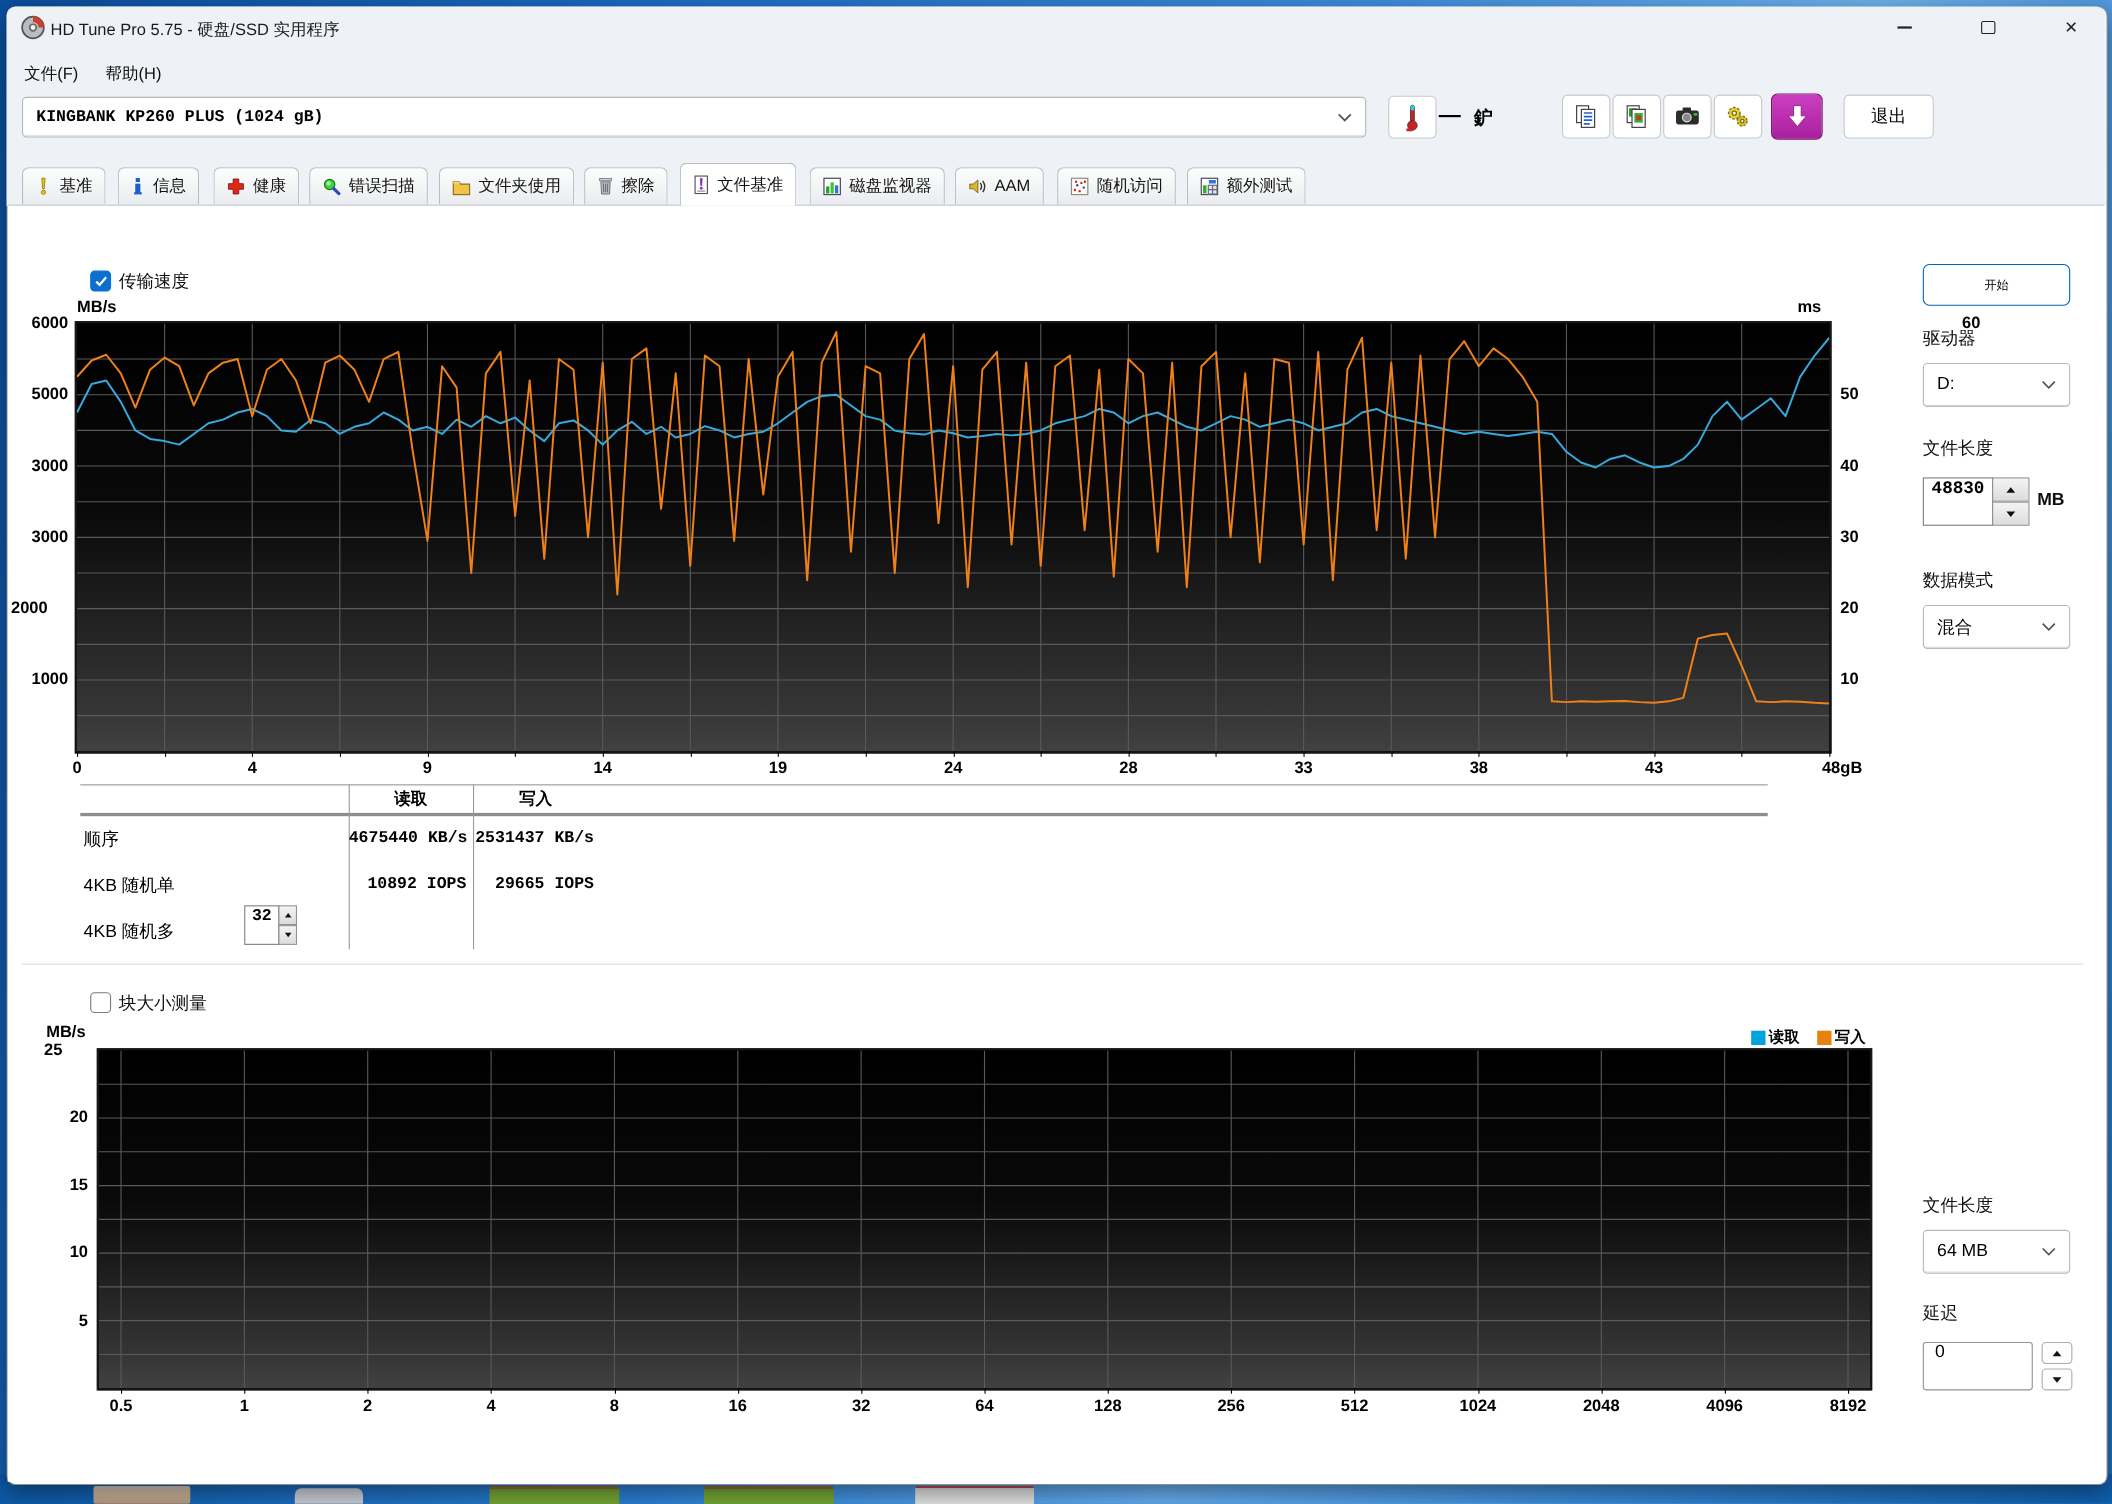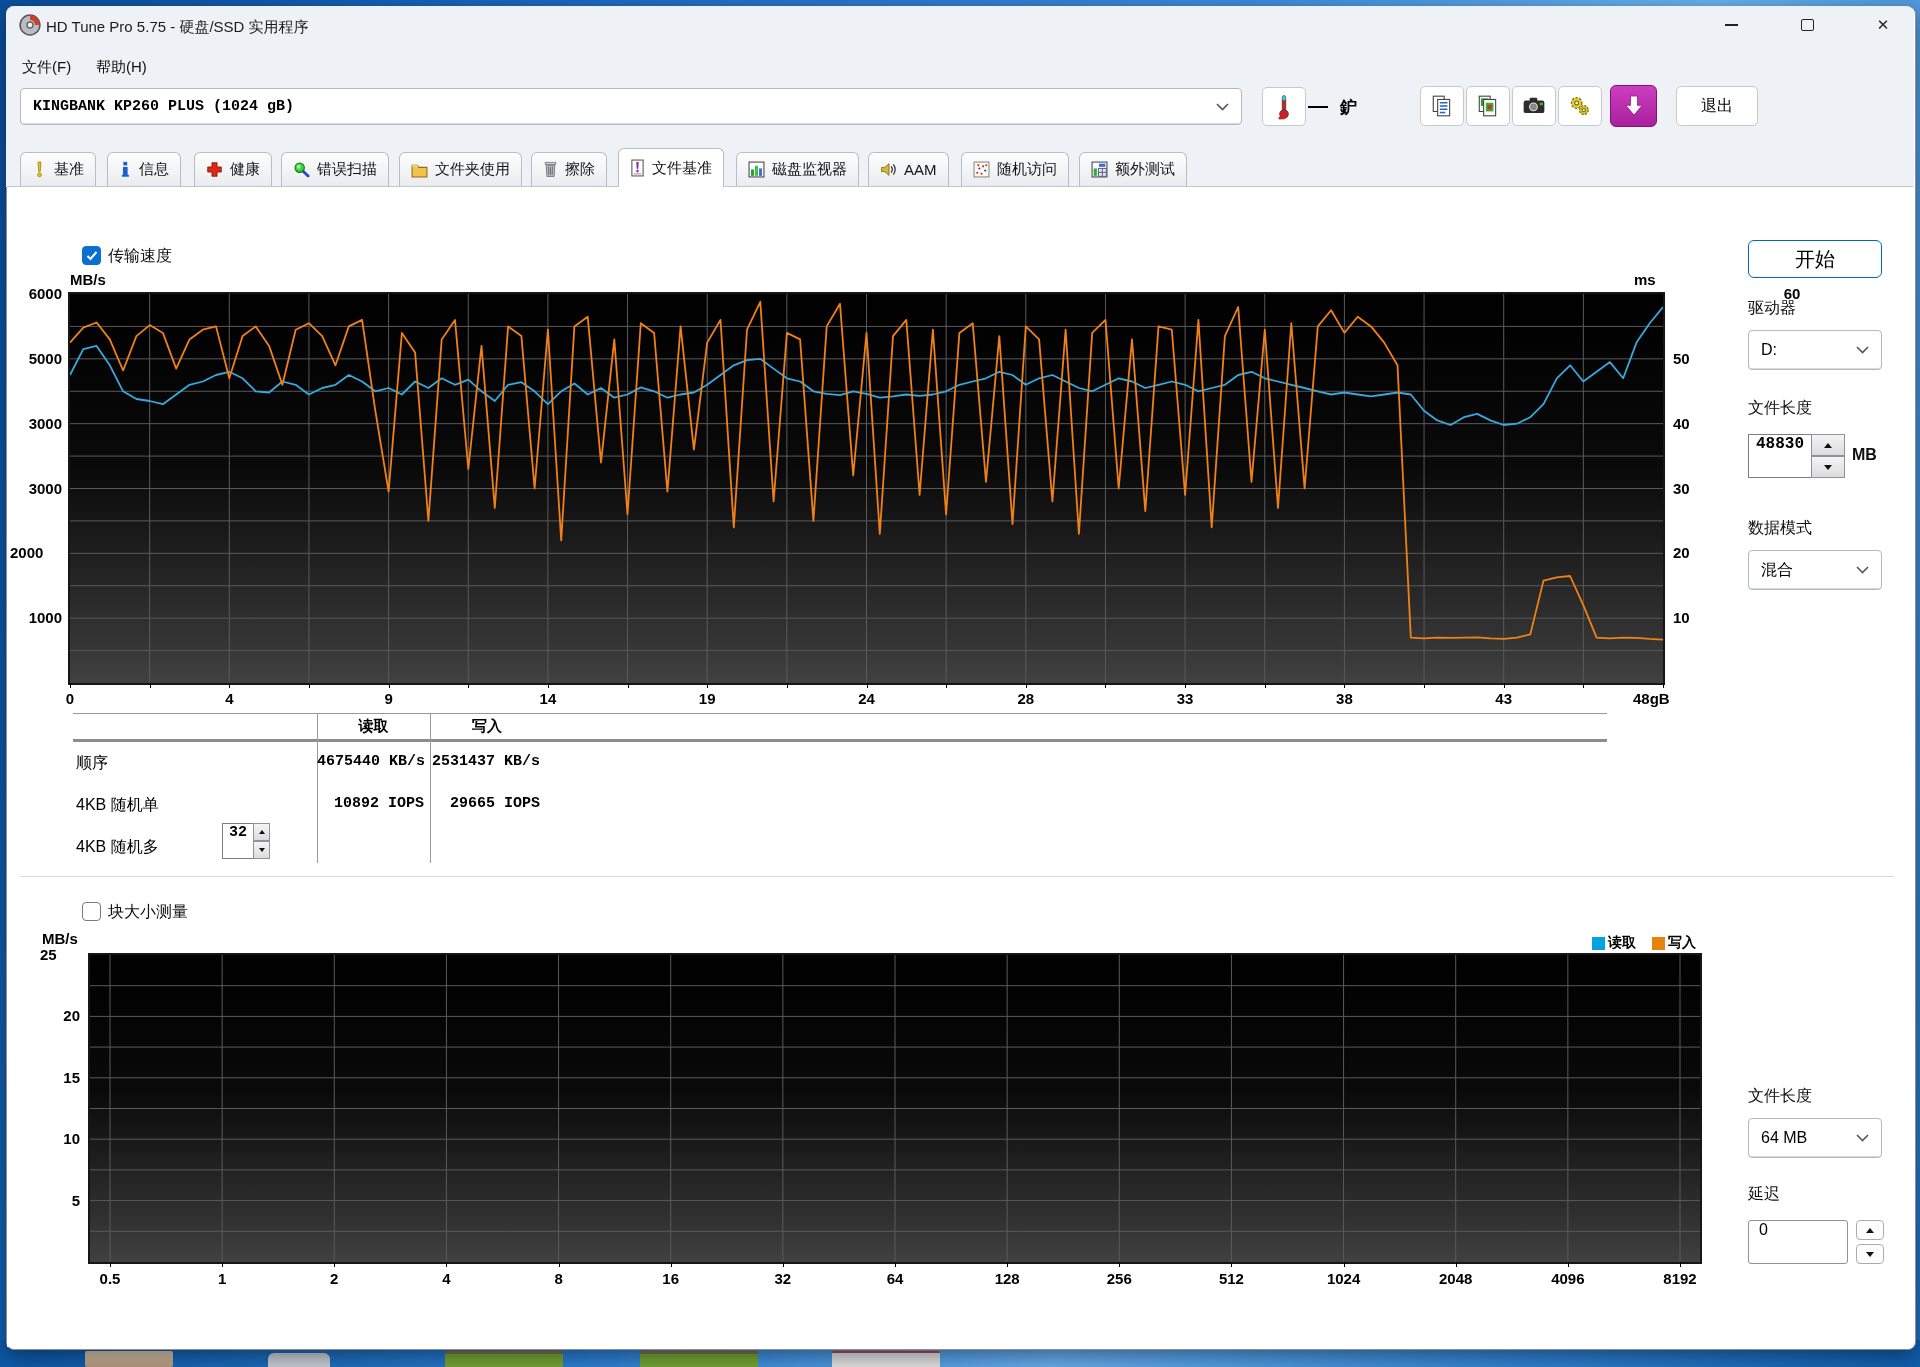--- a/index.html
+++ b/index.html
@@ -287,21 +287,21 @@
       <line x1="0" y1="259.3333333333333" x2="1593" y2="259.3333333333333" stroke="#5a5a5a" stroke-width="1"></line>
       <line x1="0" y1="291.75" x2="1593" y2="291.75" stroke="#5a5a5a" stroke-width="1"></line>
       <line x1="0" y1="324.1666666666667" x2="1593" y2="324.1666666666667" stroke="#5a5a5a" stroke-width="1"></line>
       <line x1="0" y1="356.5833333333333" x2="1593" y2="356.5833333333333" stroke="#5a5a5a" stroke-width="1"></line>
       <polyline points="0.0,81.0 13.3,55.1 26.6,51.9 39.8,71.3 53.1,97.3 66.4,105.0 79.7,107.0 92.9,110.2 106.2,100.5 119.5,90.8 132.8,87.5 146.0,81.0 159.3,77.8 172.6,84.3 185.8,97.3 199.1,98.5 212.4,87.5 225.7,90.8 238.9,100.5 252.2,94.0 265.5,90.8 278.8,81.0 292.1,87.5 305.3,97.3 318.6,94.0 331.9,100.5 345.1,87.5 358.4,94.0 371.7,84.3 385.0,90.8 398.3,85.6 411.5,97.3 424.8,107.0 438.1,90.8 451.4,88.2 464.6,97.3 477.9,110.2 491.2,97.3 504.4,89.5 517.7,100.5 531.0,94.0 544.3,103.7 557.5,100.5 570.8,93.4 584.1,97.3 597.4,103.7 610.6,100.5 623.9,98.5 637.2,90.8 650.5,81.0 663.8,71.3 677.0,66.1 690.3,64.8 703.6,74.6 716.9,84.3 730.1,87.5 743.4,97.3 756.7,99.8 770.0,101.1 783.2,97.3 796.5,99.8 809.8,103.7 823.0,102.4 836.3,100.5 849.6,101.8 862.9,100.5 876.1,97.3 889.4,90.8 902.7,87.5 916.0,84.3 929.3,77.8 942.5,81.0 955.8,90.8 969.1,84.3 982.4,81.0 995.6,87.5 1008.9,94.0 1022.2,97.3 1035.5,90.8 1048.7,84.3 1062.0,87.5 1075.3,94.0 1088.5,90.8 1101.8,87.5 1115.1,90.8 1128.4,97.3 1141.7,94.0 1154.9,90.8 1168.2,81.0 1181.5,77.8 1194.8,84.3 1208.0,87.5 1221.3,90.8 1234.6,94.0 1247.8,97.3 1261.1,100.5 1274.4,98.5 1287.7,100.5 1301.0,102.4 1314.2,100.5 1327.5,98.5 1340.8,100.5 1354.0,116.7 1367.3,126.4 1380.6,131.0 1393.9,123.2 1407.2,119.9 1420.4,126.4 1433.7,131.0 1447.0,129.7 1460.3,123.2 1473.5,110.2 1486.8,84.3 1500.1,71.3 1513.3,87.5 1526.6,77.8 1539.9,68.1 1553.2,84.3 1566.5,48.6 1579.7,29.2 1593.0,13.0" fill="none" stroke="#38a9de" stroke-width="1.8" stroke-linejoin="round"></polyline>
       <polyline points="0.0,48.6 13.3,33.7 26.6,28.5 39.8,45.4 53.1,76.5 66.4,42.1 79.7,31.1 92.9,38.9 106.2,74.6 119.5,45.4 132.8,35.7 146.0,32.4 159.3,84.3 172.6,42.1 185.8,32.4 199.1,51.9 212.4,90.8 225.7,35.7 238.9,29.2 252.2,42.1 265.5,71.3 278.8,32.4 292.1,25.9 305.3,116.7 318.6,197.7 331.9,38.9 345.1,58.4 358.4,226.9 371.7,45.4 385.0,25.9 398.3,175.0 411.5,51.9 424.8,214.0 438.1,32.4 451.4,42.1 464.6,194.5 477.9,35.7 491.2,246.4 504.4,32.4 517.7,22.7 531.0,168.6 544.3,45.4 557.5,220.4 570.8,29.2 584.1,38.9 597.4,197.7 610.6,32.4 623.9,155.6 637.2,48.6 650.5,25.9 663.8,233.4 677.0,35.7 690.3,7.8 703.6,207.5 716.9,38.9 730.1,45.4 743.4,226.9 756.7,32.4 770.0,9.7 783.2,181.5 796.5,38.9 809.8,239.9 823.0,42.1 836.3,25.9 849.6,201.0 862.9,35.7 876.1,220.4 889.4,38.9 902.7,29.2 916.0,188.0 929.3,42.1 942.5,230.2 955.8,32.4 969.1,45.4 982.4,207.5 995.6,35.7 1008.9,239.9 1022.2,38.9 1035.5,25.9 1048.7,194.5 1062.0,45.4 1075.3,217.2 1088.5,32.4 1101.8,35.7 1115.1,201.0 1128.4,25.9 1141.7,233.4 1154.9,42.1 1168.2,13.0 1181.5,188.0 1194.8,35.7 1208.0,214.0 1221.3,29.2 1234.6,194.5 1247.8,32.4 1261.1,16.2 1274.4,38.9 1287.7,22.7 1301.0,32.4 1314.2,48.6 1327.5,71.3 1340.8,343.6 1354.0,344.3 1367.3,343.6 1380.6,343.9 1393.9,343.6 1407.2,343.3 1420.4,344.3 1433.7,344.9 1447.0,343.6 1460.3,340.4 1473.5,286.6 1486.8,283.3 1500.1,282.0 1513.3,311.2 1526.6,343.6 1539.9,344.3 1553.2,343.6 1566.5,343.9 1579.7,344.9 1593.0,345.6" fill="none" stroke="#f08018" stroke-width="1.8" stroke-linejoin="round"></polyline>
     </svg>
 </div>
 
 <div class="btn" style="left:1748px;top:240px;width:134px;height:38px;border:1px solid #0067c0;border-radius:6px">
-  <span style="font-size:20px">开始</span>
+  <span style="font-size:11px">开始</span>
 </div>
 <span class="lbl" style="left:1748px;top:298px">驱动器</span>
 <div class="combo" style="left:1748px;top:330px;width:134px;height:40px">
   <span style="font-size:16px">D:</span>
   <svg width="13" height="8" viewBox="0 0 13 8">
       <path d="M1 1l5.5 5.5L12 1" stroke="#555" stroke-width="1.6" fill="none"></path>
     </svg>
 </div>
 <span class="lbl" style="left:1748px;top:398px">文件长度</span>
 <div class="field" style="left:1748px;top:434px;width:64px;height:44px;border:1px solid #7a7e84;padding-left:7px">
@@ -422,21 +422,21 @@
 <span class="axis" style="left: 40px; top: 690px; width: 60px; text-align: center;">0</span>
 <span class="axis" style="left: 199.3px; top: 690px; width: 60px; text-align: center;">4</span>
 <span class="axis" style="left: 358.6px; top: 690px; width: 60px; text-align: center;">9</span>
 <span class="axis" style="left: 517.9px; top: 690px; width: 60px; text-align: center;">14</span>
 <span class="axis" style="left: 677.2px; top: 690px; width: 60px; text-align: center;">19</span>
 <span class="axis" style="left: 836.5px; top: 690px; width: 60px; text-align: center;">24</span>
 <span class="axis" style="left: 995.8px; top: 690px; width: 60px; text-align: center;">28</span>
 <span class="axis" style="left: 1155.1px; top: 690px; width: 60px; text-align: center;">33</span>
 <span class="axis" style="left: 1314.4px; top: 690px; width: 60px; text-align: center;">38</span>
 <span class="axis" style="left: 1473.7px; top: 690px; width: 60px; text-align: center;">43</span>
-<span class="axis" style="left: 1633px; top: 690px; width: 60px; text-align: left;">48gB</span>
+<span class="axis" style="left: 1633px; top: 690px; width: 60px; text-align: right;">48gB</span>
 <div class="tick" style="left: 70px; top: 683px;"></div>
 <div class="tick" style="left: 149.65px; top: 683px;"></div>
 <div class="tick" style="left: 229.3px; top: 683px;"></div>
 <div class="tick" style="left: 308.95px; top: 683px;"></div>
 <div class="tick" style="left: 388.6px; top: 683px;"></div>
 <div class="tick" style="left: 468.25px; top: 683px;"></div>
 <div class="tick" style="left: 547.9px; top: 683px;"></div>
 <div class="tick" style="left: 627.55px; top: 683px;"></div>
 <div class="tick" style="left: 707.2px; top: 683px;"></div>
 <div class="tick" style="left: 786.85px; top: 683px;"></div>

